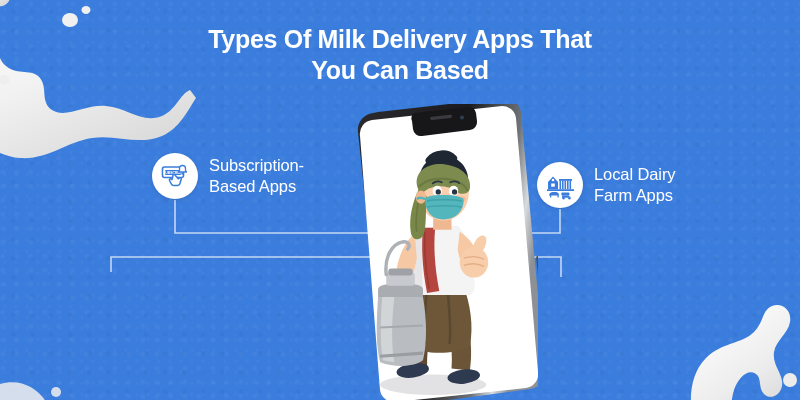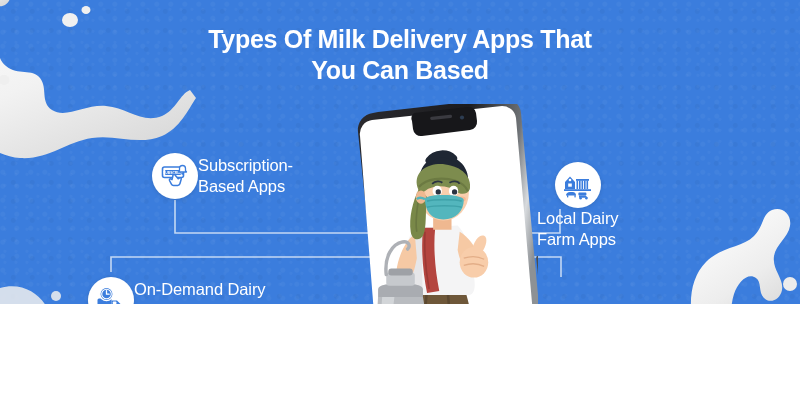--- a/index.html
+++ b/index.html
@@ -1,21 +1,21 @@
 <!DOCTYPE html>
 <html><head>
 <meta charset="utf-8">
 <style>
   html, body {
     margin: 0; padding: 0;
     background: #ffffff;
   }
   .stage {
     position: relative;
-    width: 800px; height: 304px;
+    width: 800px; height: 400px;
     overflow: hidden;
     background: #3b7ddd;
     font-family: "Liberation Sans", sans-serif;
     text-decoration: underline;
   }
   .bg-texture {
     position: absolute; inset: 0;
     background:
       radial-gradient(circle at 20% 30%, rgba(255,255,255,0.035) 0 2px, transparent 3px),
       radial-gradient(circle at 70% 60%, rgba(0,0,0,0.03) 0 2px, transparent 3px),
@@ -53,23 +53,24 @@
   }
 
   
   .connectors { position: absolute; inset: 0; z-index: 5; pointer-events: none; }
 
   
   .node {
     position: absolute;
     display: flex;
     align-items: center;
+    gap: 11px;
     z-index: 12;
   }
-  .node.right { flex-direction: column; align-items: center; }
+  .node.right { flex-direction: row; align-items: center; }
   .badge {
     width: 46px; height: 46px;
     border-radius: 50%;
     background: #ffffff;
     flex: 0 0 46px;
     display: flex; align-items: center; justify-content: center;
     box-shadow: 0 1px 4px rgba(0,0,0,0.12);
   }
   .node-label {
     color: #ffffff;
@@ -286,40 +287,20 @@
         <circle cx="22.5" cy="12.6" r="1.2" fill="#3b7ddd"></circle>
         <path d="M13,14.5 c0,-1.2 1,-1.6 1.6,-0.9 l3.6,4.2 1.4,-0.9 c1,-0.5 1.9,0.2 1.6,1.3
                  l-1.3,4.6 c-0.3,1 -1.1,1.6 -2.2,1.6 l-4.2,0 c-1,0 -1.7,-0.5 -2.1,-1.3
                  l-1.9,-3.6 c-0.5,-1 0.4,-2 1.4,-1.5 l1.1,0.6 Z" fill="#ffffff" stroke="#3b7ddd" stroke-width="1.5" stroke-linejoin="round"></path>
       </svg>
     </div>
     <div class="node-label">Subscription-
 Based Apps</div>
   </div>
 
-  <div class="node node-ond">
-    <div class="badge">
-      <svg width="31" height="31" viewBox="0 0 31 31">
-
-        <path d="M3,13.5 h12.5 v8.5 h-12.5 a1.5,1.5 0 0 1 -1.5,-1.5 v-5.5 a1.5,1.5 0 0 1 1.5,-1.5 Z" fill="#3b7ddd"></path>
-        <path d="M15.5,15.5 h5.5 l3.5,3.5 v3 h-9 Z" fill="#3b7ddd"></path>
-        <rect x="16.8" y="16.6" width="3.6" height="2.6" rx="0.6" fill="#ffffff"></rect>
-        <circle cx="7" cy="23.4" r="3.2" fill="#3b7ddd"></circle>
-        <circle cx="7" cy="23.4" r="1.3" fill="#ffffff"></circle>
-        <circle cx="19.6" cy="23.4" r="3.2" fill="#3b7ddd"></circle>
-        <circle cx="19.6" cy="23.4" r="1.3" fill="#ffffff"></circle>
-
-        <circle cx="10.5" cy="9" r="6.6" fill="#3b7ddd" stroke="#ffffff" stroke-width="1.3"></circle>
-        <circle cx="10.5" cy="9" r="4.8" fill="none" stroke="#ffffff" stroke-width="1.1"></circle>
-        <path d="M10.5,5.6 v3.6 h2.6" stroke="#ffffff" stroke-width="1.3" fill="none" stroke-linecap="round"></path>
-      </svg>
-    </div>
-    <div class="node-label">On-Demand Dairy
-Delivery Apps</div>
-  </div>
 
   <div class="node node-farm right">
     <div class="badge">
       <svg width="31" height="31" viewBox="0 0 31 31">
 
         <path d="M3,12 L8,6.5 L13,12 v7 h-10 Z" fill="#3b7ddd"></path>
         <rect x="6.2" y="13.5" width="3.6" height="3.2" fill="#ffffff"></rect>
         <circle cx="8" cy="10" r="1.3" fill="#ffffff"></circle>
 
         <g fill="#3b7ddd">

